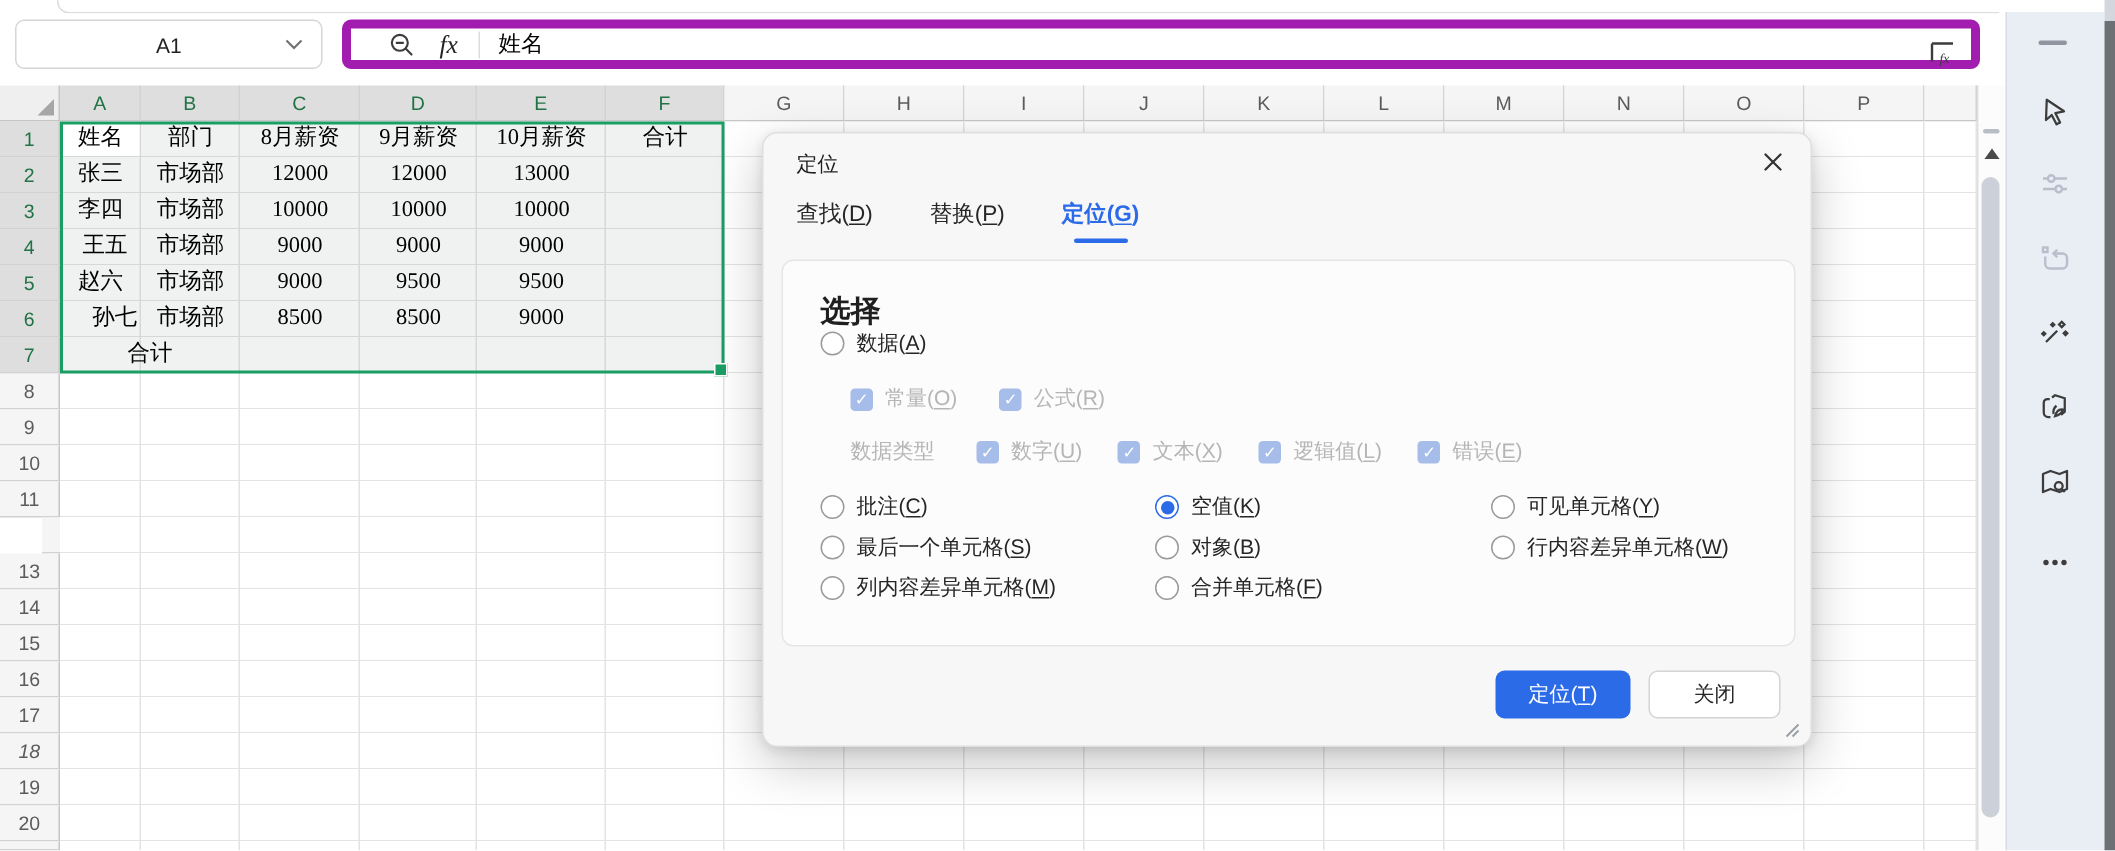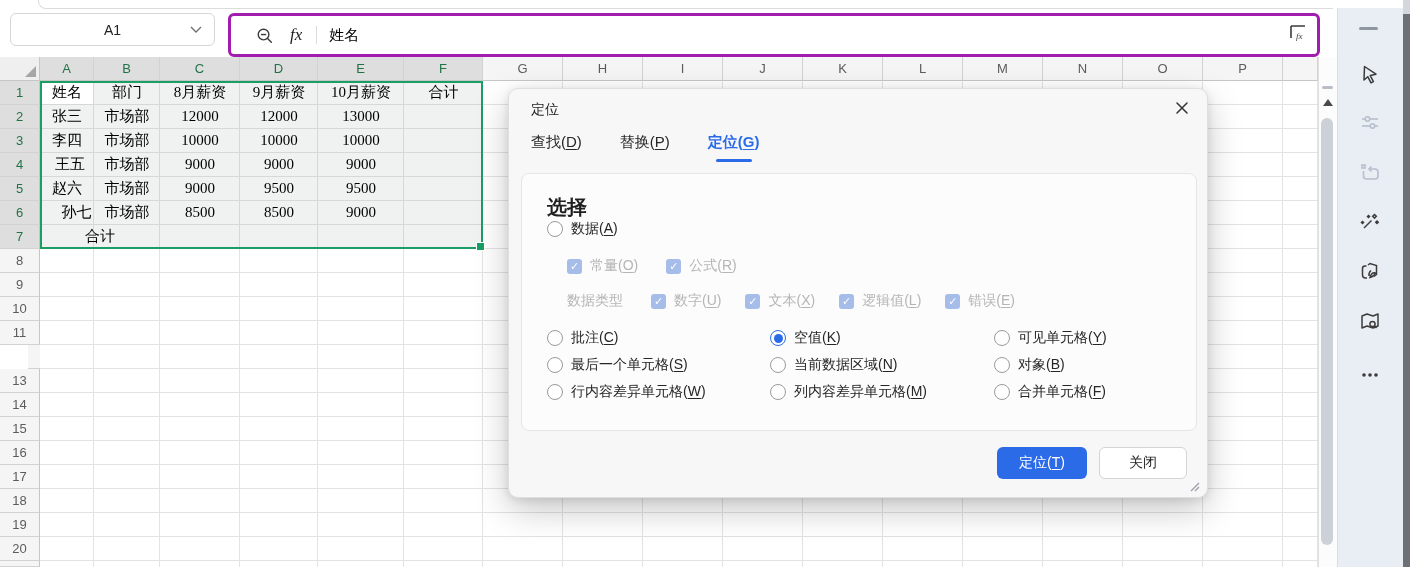--- a/index.html
+++ b/index.html
@@ -7,21 +7,21 @@
        font-family:"Liberation Sans","DejaVu Sans",sans-serif;position:relative;}
   .abs{position:absolute;}
   
   #topbar{left:0;top:0;width:1410px;height:55px;background:#fff;z-index:5;}
   #ribbon-edge{left:38px;top:-6px;width:1294px;height:14px;border-bottom:1px solid #dcdcdc;
                border-left:1px solid #dcdcdc;border-bottom-left-radius:8px;}
   #namebox{left:10px;top:13px;width:205px;height:33px;background:#fff;border:1px solid #d6d6d6;
            border-radius:6px;box-sizing:border-box;display:flex;align-items:center;justify-content:center;
            font-size:14px;color:#222;}
   #namebox .chev{position:absolute;right:12px;top:12px;}
-  #formulabar{left:228px;top:13px;width:1092px;height:44px;background:#fff;border:3px solid #a21caf;
+  #formulabar{left:228px;top:13px;width:1092px;height:33px;background:#fff;border:6px solid #a21caf;
               border-radius:6px;box-sizing:border-box;display:flex;align-items:center;}
   #formulabar .zoomico{margin-left:24px;}
   #formulabar .fx{margin-left:16px;font-family:"Liberation Serif","DejaVu Serif",serif;
                   font-style:italic;font-size:17px;color:#222;}
   #formulabar .divider{width:1px;height:18px;background:#dcdcdc;margin:0 12px 0 14px;}
   #formulabar .val{font-family:"Liberation Serif","DejaVu Serif",serif;font-size:15px;color:#000;}
   #fxexpand{position:absolute;right:8px;top:6px;}
   
   .colh{position:absolute;top:0;height:24px;box-sizing:border-box;border-right:1px solid #d2d2d2;
         border-bottom:1px solid #c6c6c6;background:#f5f5f5;color:#5c5c5c;font-size:13px;
@@ -162,21 +162,21 @@
     <div class="rowh" style="top: 168px; height: 24px;">8</div>
     <div class="rowh" style="top: 192px; height: 24px;">9</div>
     <div class="rowh" style="top: 216px; height: 24px;">10</div>
     <div class="rowh" style="top: 240px; height: 24px;">11</div>
     <div class="rowh" style="top: 264px; height: 24px; margin-left: 28px;">12</div>
     <div class="rowh" style="top: 288px; height: 24px;">13</div>
     <div class="rowh" style="top: 312px; height: 24px;">14</div>
     <div class="rowh" style="top: 336px; height: 24px;">15</div>
     <div class="rowh" style="top: 360px; height: 24px;">16</div>
     <div class="rowh" style="top: 384px; height: 24px;">17</div>
-    <div class="rowh" style="top: 408px; height: 24px;">18</div>
+    <div class="rowh" style="top: 408px; height: 24px; font-style: italic;">18</div>
     <div class="rowh" style="top: 432px; height: 24px;">19</div>
     <div class="rowh" style="top: 456px; height: 24px;">20</div>
     <div class="rowh" style="top: 480px; height: 6px;"></div>
   </div>
 
 <div class="abs" id="grid-body">
   <div id="vlines">
       <div class="vline" style="left: 53px;"></div>
       <div class="vline" style="left: 119px;"></div>
       <div class="vline" style="left: 199px;"></div>
@@ -359,24 +359,20 @@
         <label class="opt">
           <span class="rdot"></span>
           <span class="txt mn">可见单元格(<u>Y</u>)</span>
         </label>
         <label class="opt">
           <span class="rdot"></span>
           <span class="txt mn">最后一个单元格(<u>S</u>)</span>
         </label>
         <label class="opt">
           <span class="rdot"></span>
-          <span class="txt mn">当前数据区域(<u>N</u>)</span>
-        </label>
-        <label class="opt">
-          <span class="rdot"></span>
           <span class="txt mn">对象(<u>B</u>)</span>
         </label>
         <label class="opt">
           <span class="rdot"></span>
           <span class="txt mn">行内容差异单元格(<u>W</u>)</span>
         </label>
         <label class="opt">
           <span class="rdot"></span>
           <span class="txt mn">列内容差异单元格(<u>M</u>)</span>
         </label>

